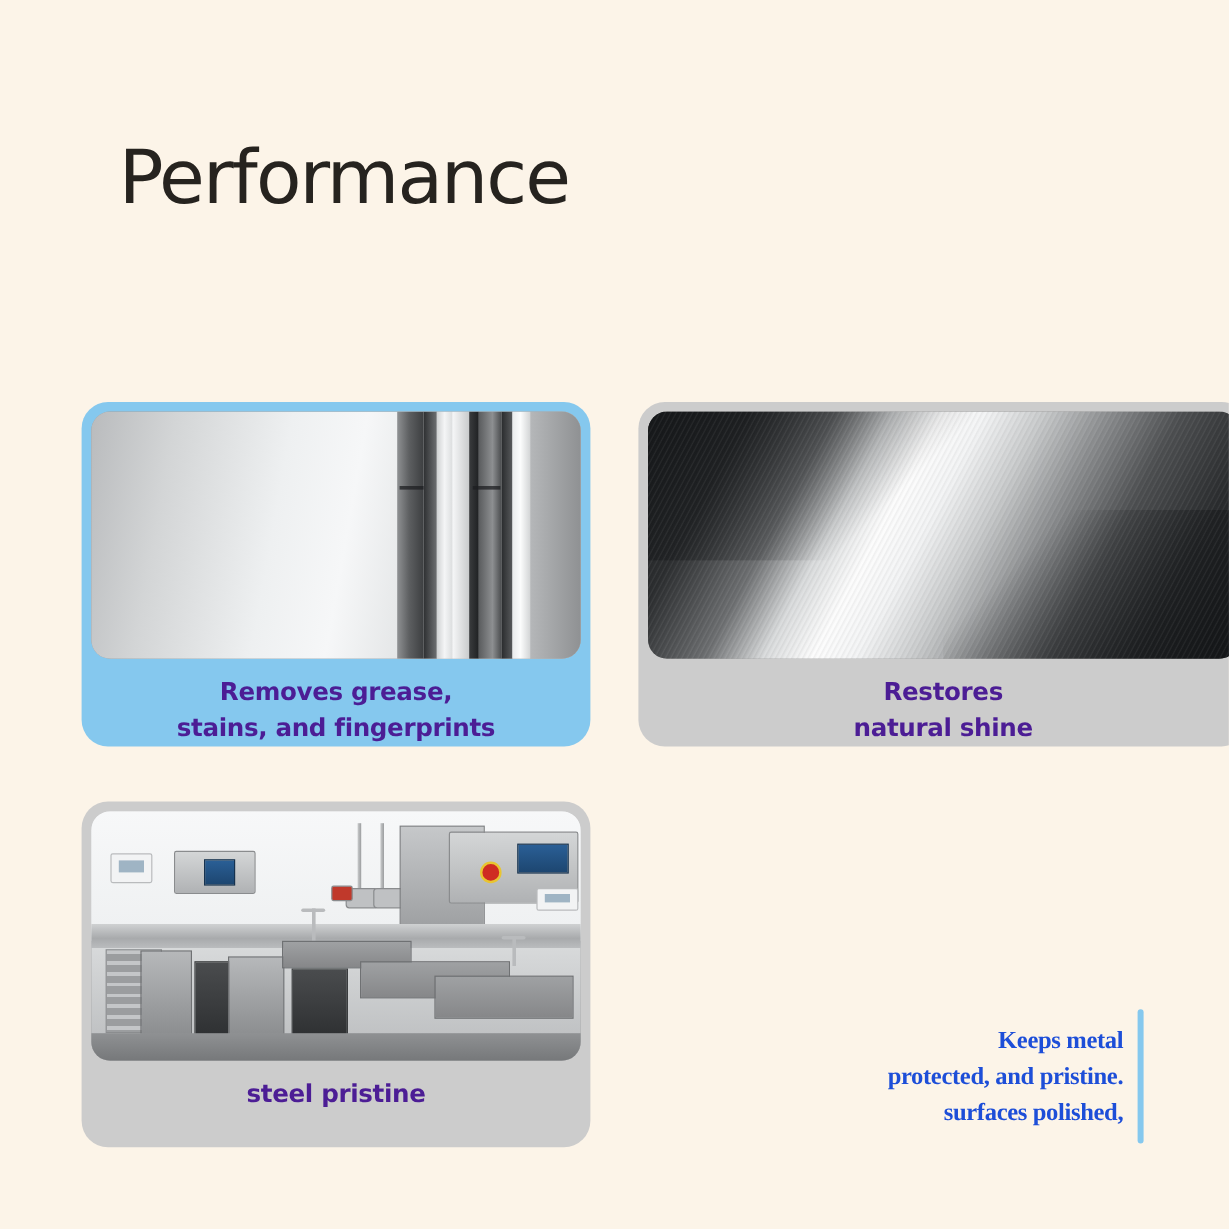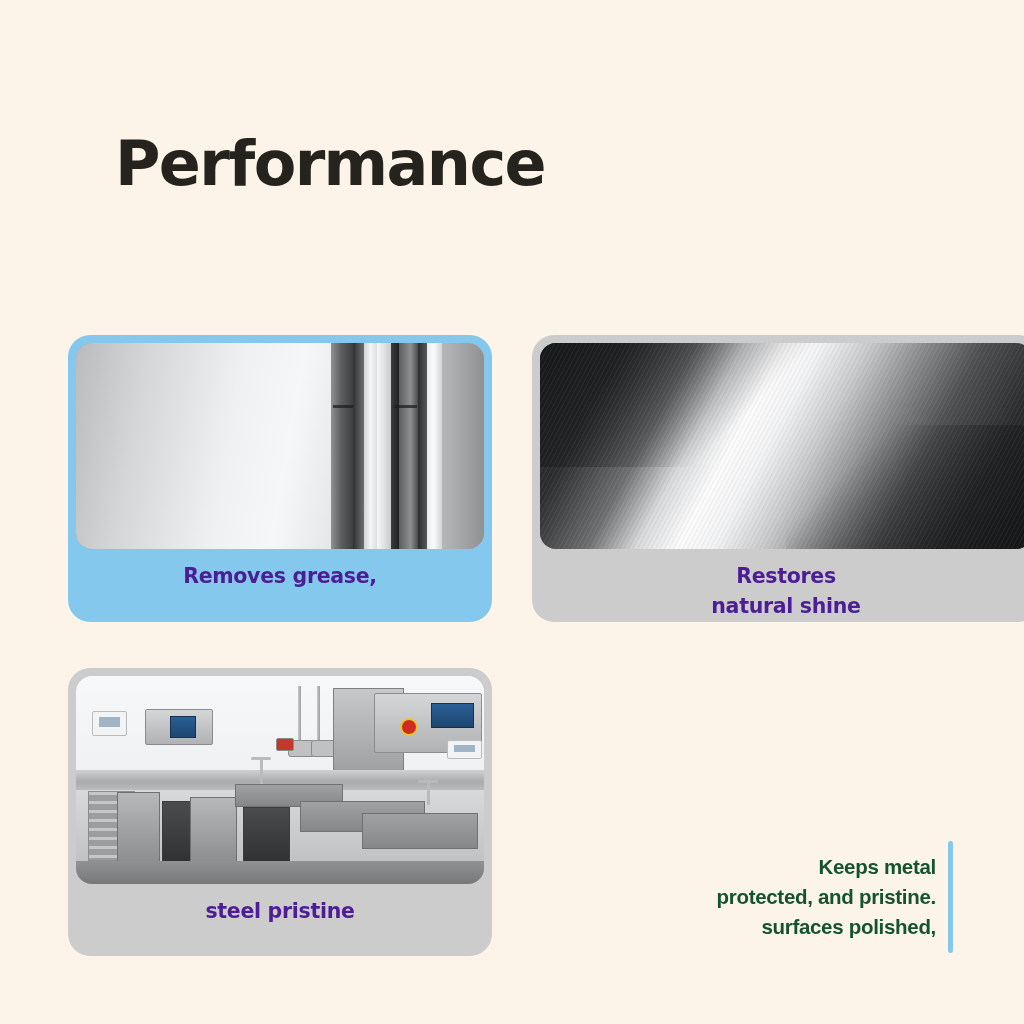--- a/index.html
+++ b/index.html
@@ -19,25 +19,25 @@
   
   .heading {
     position: absolute;
     left: 99px;
     top: 112px;
     width: 700px;
   }
   .heading-line {
     display: block;
     font-family: "DejaVu Sans", "Liberation Sans", sans-serif;
-    font-weight: bold;
+    font-weight: normal;
     font-size: 62px;
     line-height: 72px;
     letter-spacing: -1.6px;
-    margin: 16px;
+    margin: 0;
     white-space: nowrap;
   }
   .heading-line-1 { color: #26231F; }
   .heading-line-2 { color: #85C8EE; }
 
   
   .card {
     position: absolute;
     border-radius: 22px;
     box-sizing: border-box;
@@ -237,25 +237,25 @@
     background:#9fb4c4;
   }
 
   
   .side-note {
     position: absolute;
     right: 88px;
     top: 852px;
     width: 330px;
     text-align: right;
-    font-family: Liberation Sans, sans-serif;
+    font-family: Liberation Serif, serif;
     font-weight: bold;
     font-size: 20.5px;
     line-height: 30px;
-    color: #14532d;
+    color: #1d4ed8;
     letter-spacing: -0.3px;
   }
   .side-note .note-line { display: block; white-space: nowrap; }
 
   .accent-bar {
     position: absolute;
     left: 948px;
     top: 841px;
     width: 5px;
     height: 112px;
@@ -281,20 +281,21 @@
       <div class="strip fs6"></div>
       <div class="strip fs7"></div>
       <div class="strip fs8"></div>
       <div class="strip fs9"></div>
       <div class="notch n1"></div>
       <div class="notch n2"></div>
     </div>
   </div>
   <div class="card-caption">
     <span class="cap-line">Removes grease,</span>
+    <span class="cap-line">stains, and fingerprints</span>
   </div>
 </div>
 
 <div class="card card-gray card-2">
   <div class="card-photo">
     <div class="photo-brushed">
       <div class="dark-corner"></div>
       <div class="dark-corner-2"></div>
     </div>
   </div>

